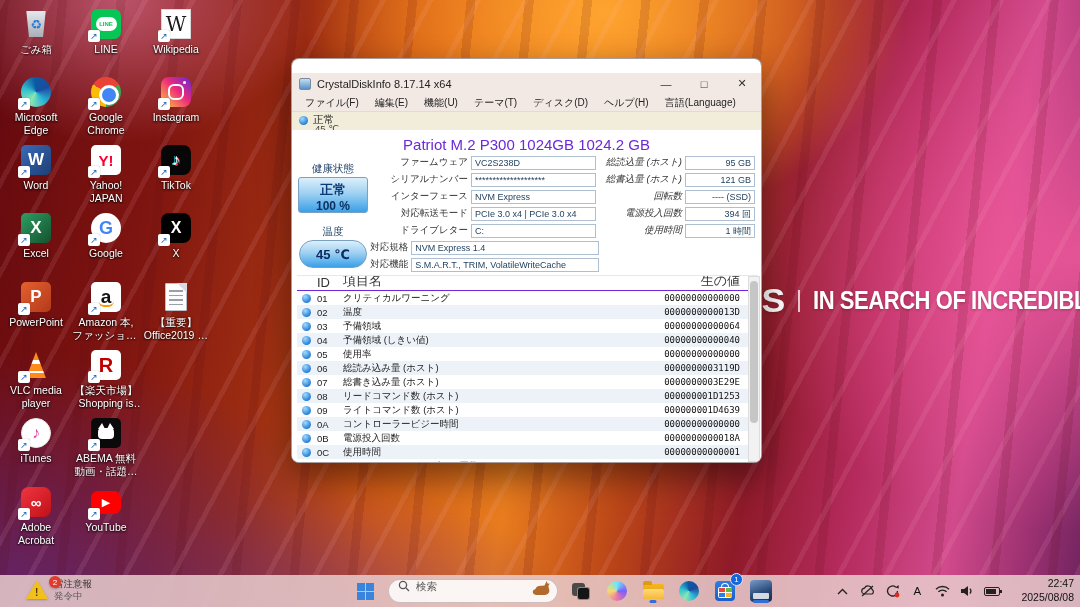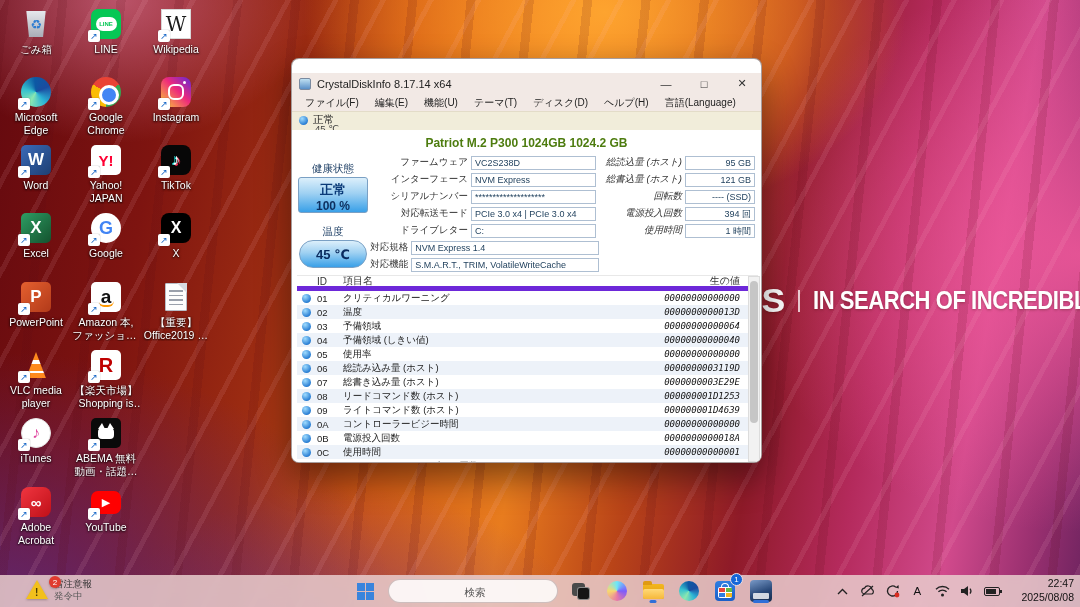--- a/index.html
+++ b/index.html
@@ -95,21 +95,21 @@
   .drivebar { height:32px; background:#f1edda; border-top:1px solid #e3dcc8; position:relative; }
   .dtab { position:absolute; left:0; top:0; width:89px; height:32px; }
   .dtab .dot { position:absolute; left:7px; top:4px; width:9px; height:9px; border-radius:50%;
     background:radial-gradient(circle at 35% 30%,#9fdcff,#2a7fd4 70%,#1c5fa8); }
   .dtab .l1 { position:absolute; left:21px; top:1px; font-size:10.5px; color:#222; }
   .dtab .l2 { position:absolute; left:23px; top:11px; font-size:9.5px; color:#444; }
   .dtab .l3 { position:absolute; left:28px; top:20px; font-size:9.5px; color:#444; }
   .dtab .ind { position:absolute; left:0; bottom:0; width:89px; height:2px; background:#4338a8; }
 
   .content { position:absolute; left:0; top:71px; width:100%; height:334px; background:#fff; }
-  .disk-title { position:absolute; left:0; top:6px; width:100%; text-align:center; font-size:12px; font-weight:bold; color:#4d7c0f; }
+  .disk-title { position:absolute; left:0; top:6px; width:100%; text-align:center; font-size:15px; font-weight:normal; color:#6d28d9; }
 
   .hlabel { position:absolute; left:6px; top:32px; width:70px; text-align:center; color:#26466b; font-size:10.5px; }
   .hbox { position:absolute; left:6px; top:47px; width:70px; height:36px; border:1px solid #7aa0c4; border-radius:3px;
     background:linear-gradient(#dceffb 0%,#9fd1f2 45%,#39a0e8 100%); text-align:center; color:#0a3a78; }
   .hbox .st { font-size:13px; font-weight:bold; margin-top:3px; }
   .hbox .pc { font-size:12px; font-weight:bold; color:#0d2f5e; }
   .tlabel { position:absolute; left:6px; top:95px; width:70px; text-align:center; color:#26466b; font-size:10.5px; }
   .tbox { position:absolute; left:7px; top:110px; width:68px; height:28px; border:1px solid #7aa0c4; border-radius:14px;
     background:linear-gradient(#dceffb 0%,#9fd1f2 45%,#39a0e8 100%); display:flex; align-items:center; justify-content:center;
     font-size:13px; font-weight:bold; color:#0a2a5e; }
@@ -119,51 +119,51 @@
   .ilabel { width:174px; text-align:right; padding-right:3px; color:#333; font-size:9.5px; white-space:nowrap; }
   .ibox { width:125px; height:14px; border:1px solid #aebfd2; background:#fff; color:#1c3d5a; font-size:9px;
     line-height:12px; padding:0 3px; white-space:nowrap; overflow:hidden; }
   .irow.wide .ibox { width:284px; }
   .info-right { position:absolute; left:309px; top:24px; width:156px; }
   .irowR { display:flex; align-items:center; height:17px; }
   .irowR .ilabel { width:84px;font-style:italic; }
   .irowR .ibox { width:70px; text-align:right; }
 
   .smart { position:absolute; left:5px; top:145px; width:461px; height:188px; border-top:1px solid #e8e8e8; overflow:hidden; }
-  .shead { display:flex; align-items:center; height:15px; color:#333; font-size:10px; border-bottom:5px solid #6d28d9; }
+  .shead { display:flex; align-items:flex-end; height:15px; color:#333; font-size:13px; border-bottom:1px solid #6d28d9; }
   .shead .c-id { width:26px; margin-left:20px; }
   .shead .c-name { flex:1; }
   .shead .c-raw { margin-right:18px; }
   .srow { display:flex; align-items:center; height:14px; font-size:9.5px; color:#222; }
   .srow:nth-child(even) { background:#edf2f9; }
   .srow .sdot { width:9px; height:9px; border-radius:50%; margin:0 6px 0 5px;
     background:radial-gradient(circle at 35% 30%,#9fdcff,#2a7fd4 70%,#1c5fa8); }
   .srow .sid { width:26px; }
   .srow .sname { flex:1; white-space:nowrap; overflow:hidden; }
-  .srow .sraw { font-family:"DejaVu Sans Mono","Liberation Mono",monospace; font-size:9px; margin-right:18px; color:#111;font-style:italic; }
+  .srow .sraw { font-family:"DejaVu Sans Mono","Liberation Mono",monospace; font-size:9px; margin-right:18px; color:#111; }
   .sbar { position:absolute; right:1px; top:146px; width:12px; height:186px; background:#f2f2f2; border:1px solid #dcdcdc; }
   .sthumb { position:absolute; left:1px; top:4px; width:8px; height:142px; background:#c6c6c6; border-radius:4px; }
 
   
   .taskbar { position:absolute; left:0; bottom:0; width:1080px; height:32px; background:rgba(233,206,206,.85);
     backdrop-filter:blur(8px); display:flex; align-items:center; }
   .alert { position:absolute; left:26px; top:3px; display:flex; align-items:center; gap:6px; }
   .alert .tri { position:relative; width:0; height:0; border-left:11px solid transparent; border-right:11px solid transparent;
     border-bottom:19px solid #f2c01c; filter:drop-shadow(0 1px 1px rgba(0,0,0,.25)); }
   .alert .tri i { position:absolute; left:-2px; top:7px; font-size:10px; color:#4a3a00; font-style:normal; font-weight:bold; }
   .alert .badge { position:absolute; left:12px; top:-4px; width:12px; height:12px; background:#e03b2f; border-radius:50%;
     color:#fff; font-size:8px; display:flex; align-items:center; justify-content:center; }
   .alert .atext { font-size:9.5px; color:#333; line-height:1.25; }
   .alert .atext .a2 { color:#5a5a5a; }
 
   .tb-center { position:absolute; left:352px; top:0; height:32px; display:flex; align-items:center; gap:10px; }
   .winlogo { width:17px; height:17px; display:grid; grid-template-columns:8px 8px; grid-template-rows:8px 8px; gap:1px; }
   .winlogo i { background:#3a84dc; }
   .searchbox { width:170px; height:24px; background:rgba(255,255,255,.85); border:1px solid rgba(120,90,90,.35);
-    border-radius:13px; display:flex; align-items:center; padding:0 5px 0 9px; gap:6px;flex-direction:column; }
+    border-radius:13px; display:flex; align-items:flex-start; padding:0 5px 0 9px; gap:6px; }
   .searchbox .ph { color:#555; font-size:10.5px; flex:1; }
   .tbico { width:26px; height:26px; position:relative; display:flex; align-items:center; justify-content:center; }
   .tv-back { position:absolute; left:4px; top:5px; width:13px; height:13px; background:#4a4a4a; border-radius:3px; }
   .tv-front { position:absolute; left:9px; top:9px; width:13px; height:13px; background:#151515; border-radius:3px; border:1px solid rgba(255,255,255,.5); }
   .copilot { width:20px; height:20px; border-radius:50%; background:conic-gradient(#6ee7f8,#7c5cfc,#e879a6,#f8d86e,#6ee7f8); }
   .folder { position:relative; width:21px; height:15px; background:linear-gradient(#f3b71e,#e09a12); border-radius:2px; }
   .folder::before { content:""; position:absolute; left:0; top:-3px; width:9px; height:4px; background:#e09a12; border-radius:2px 2px 0 0; }
   .folder::after { content:""; position:absolute; left:0; bottom:0; width:21px; height:10px; background:linear-gradient(#ffd978,#f6b83a); border-radius:2px; }
   .edge-s { width:20px; height:20px; border-radius:50%; background:conic-gradient(from 210deg,#8ce8b0,#35c1cf,#0c59a4,#1b4ba0,#2bb3d6,#8ce8b0); }
   .store { position:relative; width:20px; height:20px; border-radius:4px; background:linear-gradient(#2f7de1,#1a5fc8); }
@@ -398,26 +398,26 @@
       <div class="tbox">
         <span>45 ℃</span>
       </div>
 
       <div class="info-left">
           <div class="irow">
             <span class="ilabel">ファームウェア</span>
             <span class="ibox">VC2S238D</span>
           </div>
           <div class="irow">
+            <span class="ilabel">シリアルナンバー</span>
+            <span class="ibox">********************</span>
+          </div>
+          <div class="irow">
             <span class="ilabel">インターフェース</span>
             <span class="ibox">NVM Express</span>
-          </div>
-          <div class="irow">
-            <span class="ilabel">シリアルナンバー</span>
-            <span class="ibox">********************</span>
           </div>
           <div class="irow">
             <span class="ilabel">対応転送モード</span>
             <span class="ibox">PCIe 3.0 x4 | PCIe 3.0 x4</span>
           </div>
           <div class="irow">
             <span class="ilabel">ドライブレター</span>
             <span class="ibox">C:</span>
           </div>
           <div class="irow wide">

